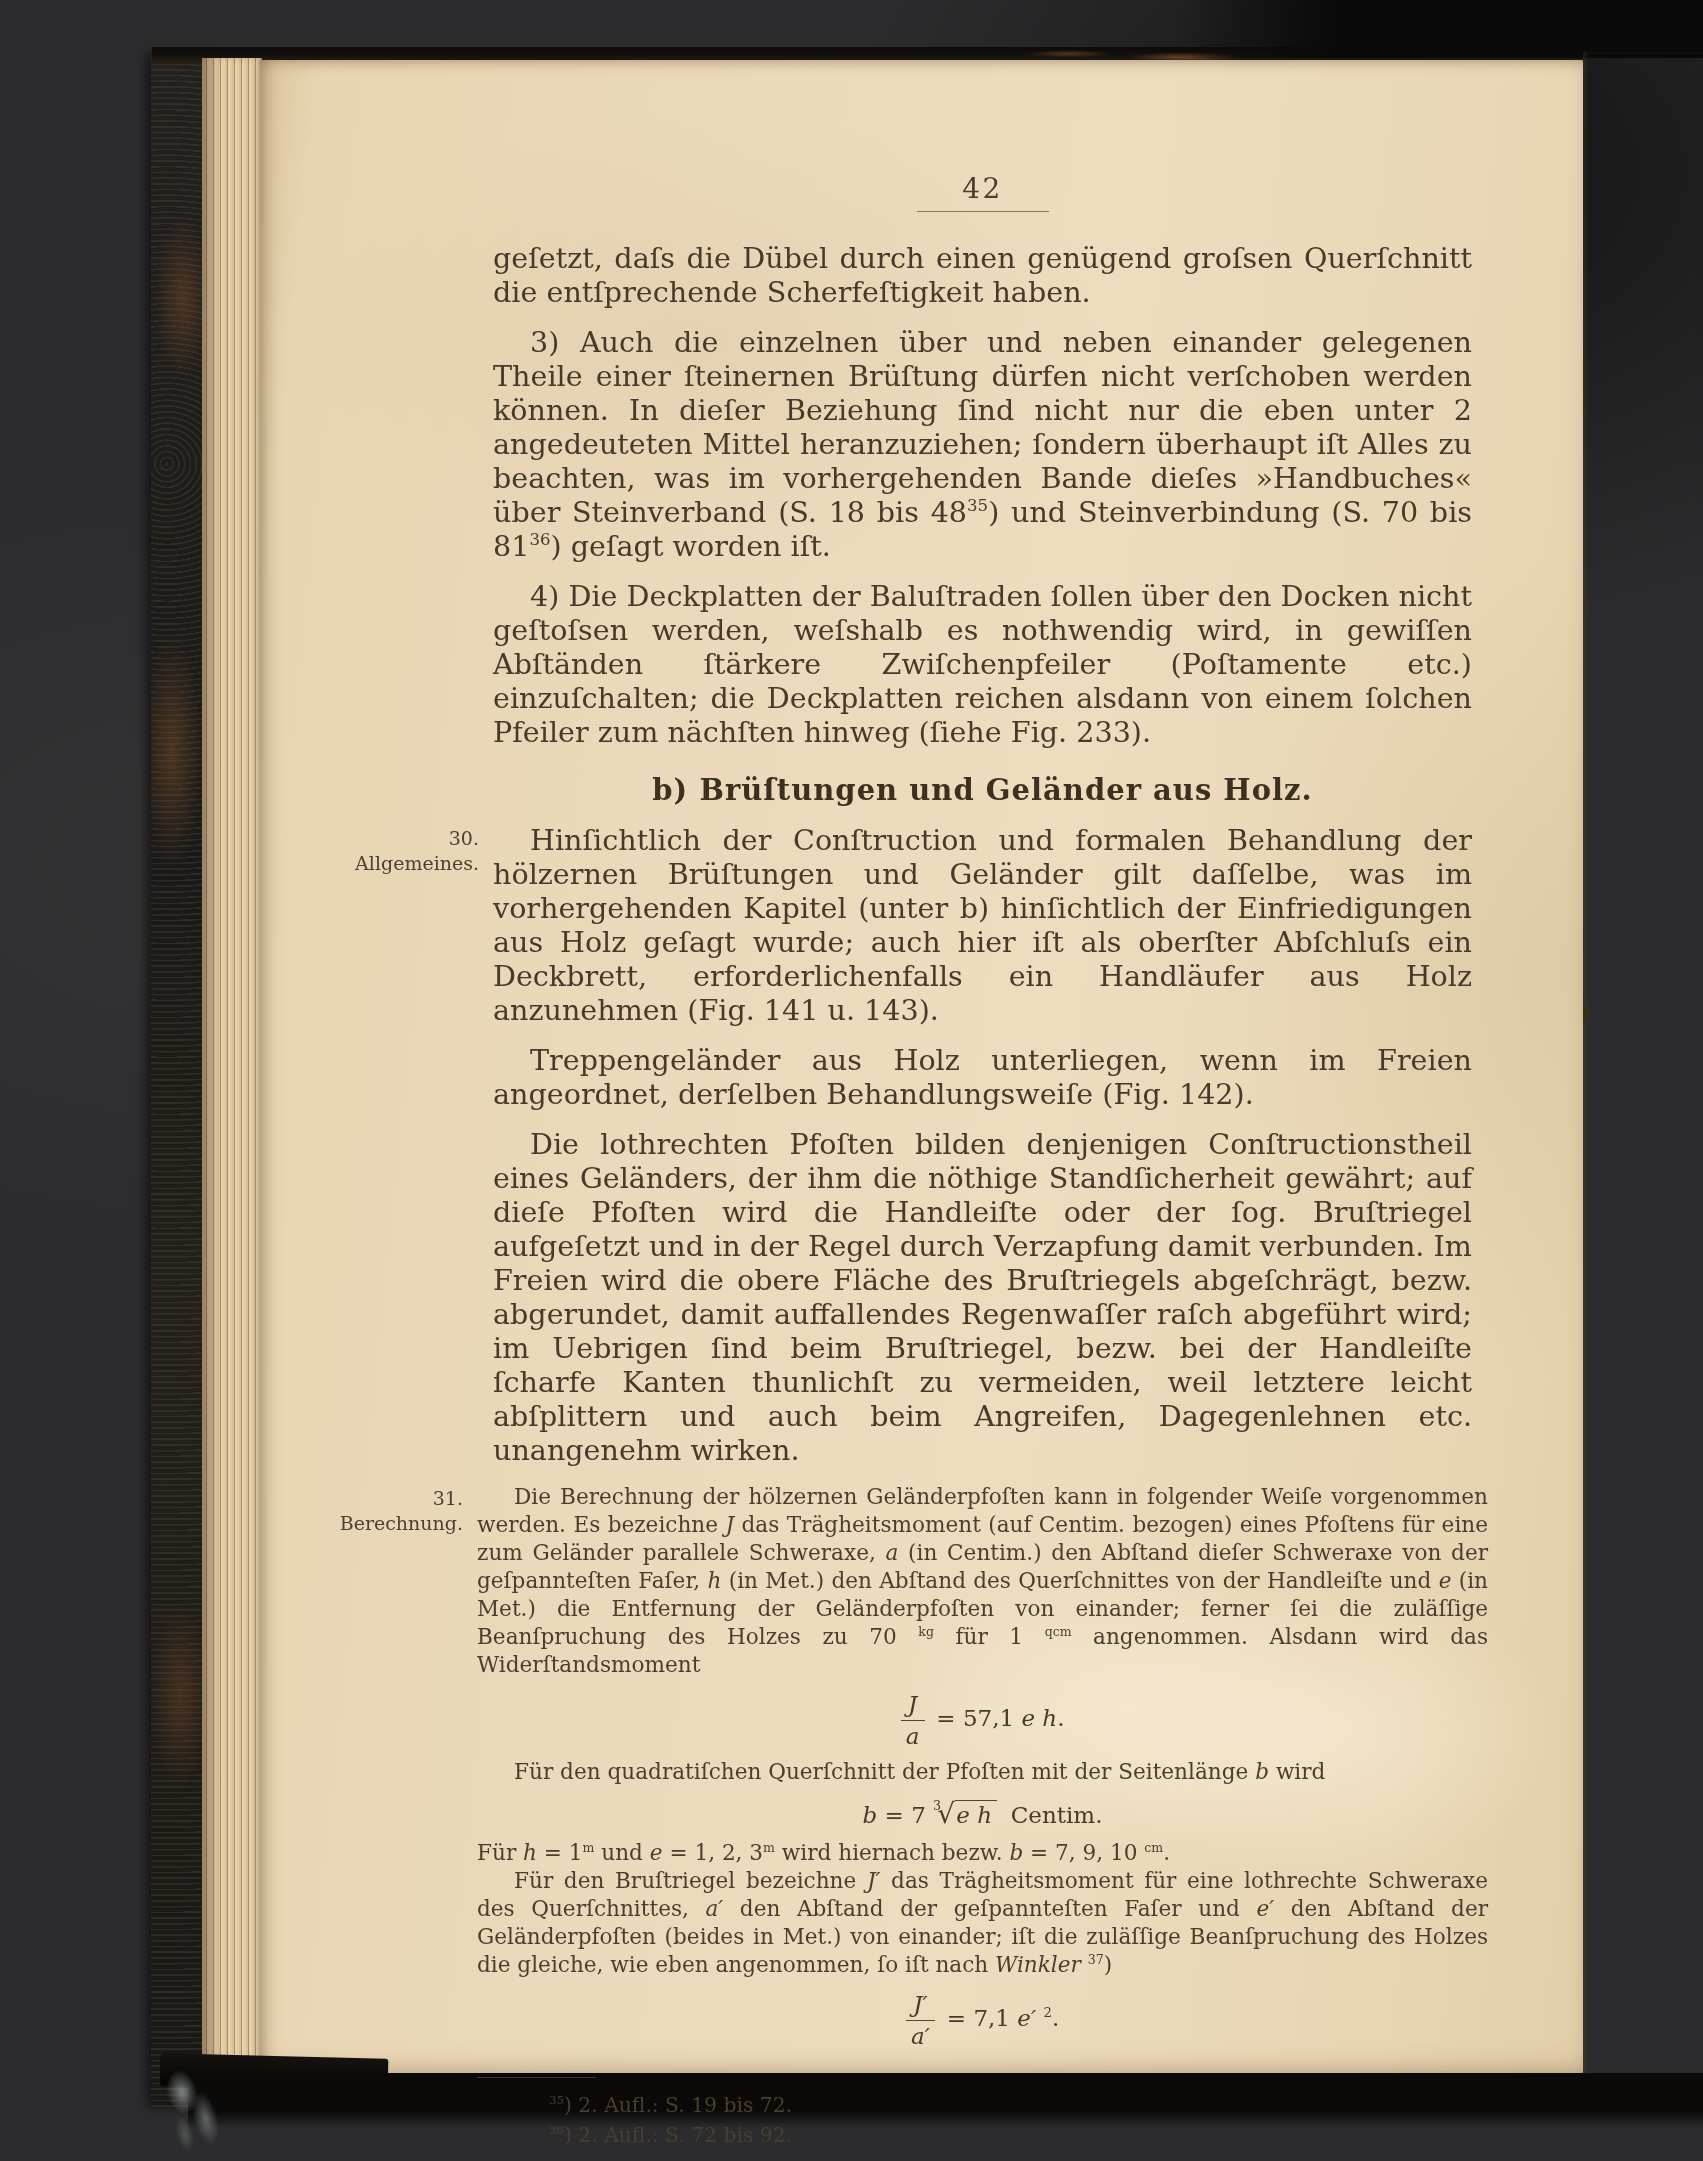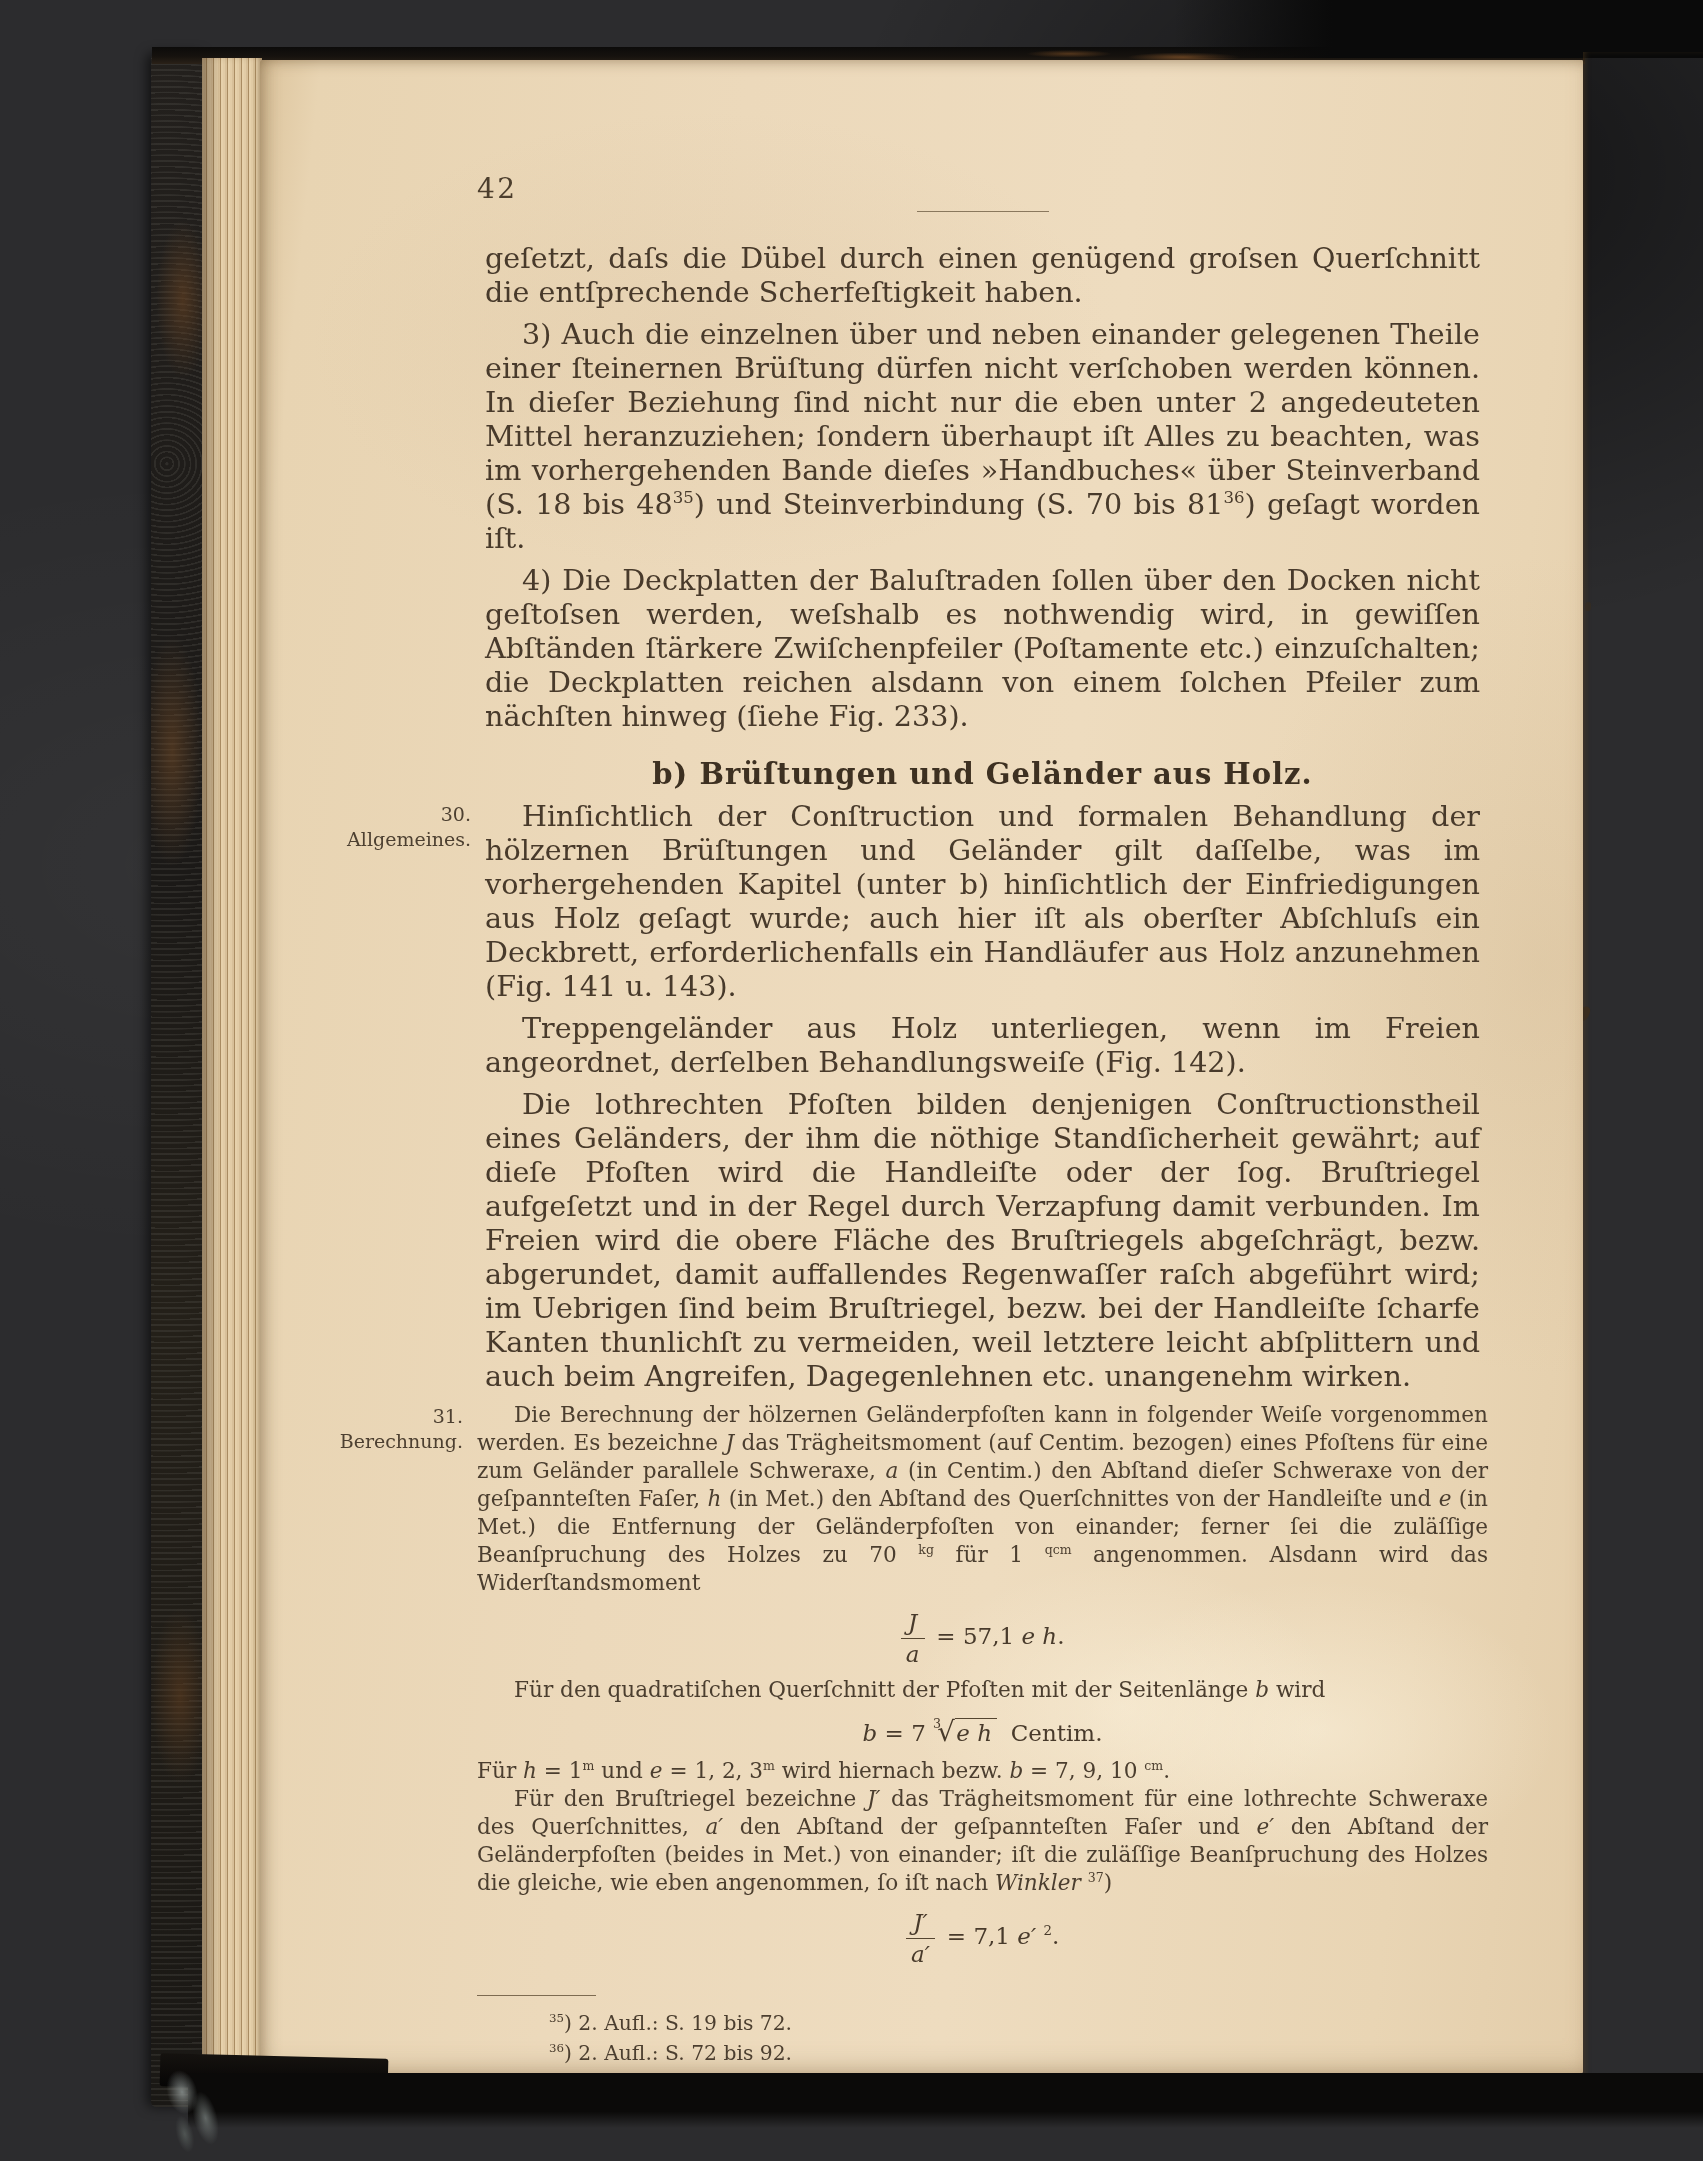--- a/index.html
+++ b/index.html
@@ -73,24 +73,24 @@
       radial-gradient(ellipse 21.6px 32px at 40% 30%, #8d9492, transparent 70%),
       radial-gradient(ellipse 16.5px 38px at 62% 66%, #6d7472, transparent 72%),
       radial-gradient(ellipse 11.4px 25.4px at 30% 78%, #565c5a, transparent 75%);
     transform:rotate(-14deg);opacity:.85;
   }
   
   .content{
     position:absolute;left:260px;top:60px;width:1323px;height:2013px;box-sizing:border-box;
     padding:112px 95px 0 217px;color:#483a2b;
   }
-  .pageno-wrap{text-align:left;margin:0 0 29px 0;}
+  .pageno-wrap{text-align:center;margin:0 0 29px 0;}
   .pageno{font-size:28px;letter-spacing:2.5px;color:#4c3e2d;}
   .page-rule{width:132px;border-bottom:1.3px solid rgba(96,78,52,.7);margin:6.3px auto 0;}
-  p.body-p{margin:8px;font-size:28.6px;line-height:34px;text-align:justify;position:relative;}
+  p.body-p{margin:16px;font-size:28.6px;line-height:34px;text-align:justify;position:relative;}
   .indent{text-indent:37px;}
   h2.section-heading{
     margin:24px 0 2px;text-align:center;font-size:29px;font-weight:bold;
     letter-spacing:1px;color:#3d3021;
   }
   p.small-p{margin:0;font-size:21.6px;line-height:28px;text-align:justify;color:#4b3e2f;position:relative;}
   .first-small{margin-top:7.6px;}
   .formula{margin:11.4px 0 9px;text-align:center;font-size:23px;color:#483a2b;}
   .frac{display:inline-block;vertical-align:middle;text-align:center;margin-right:11.4px;}
   .frac .num{display:block;padding:0 7.6px 3.2px;border-bottom:1.3px solid #544530;}

